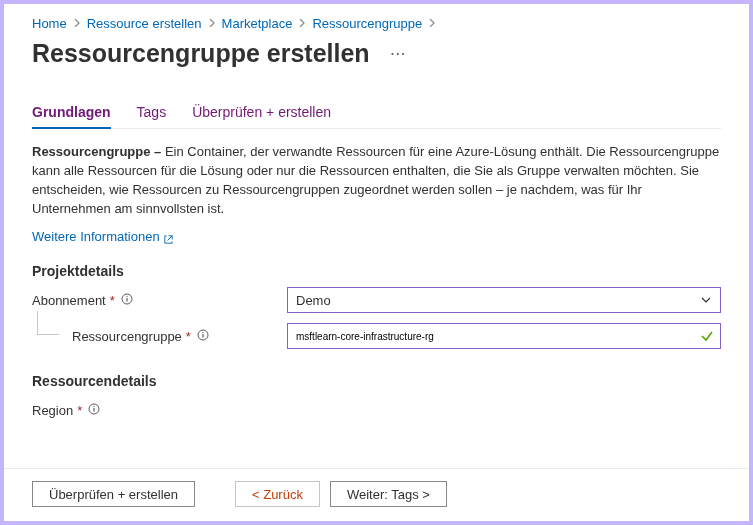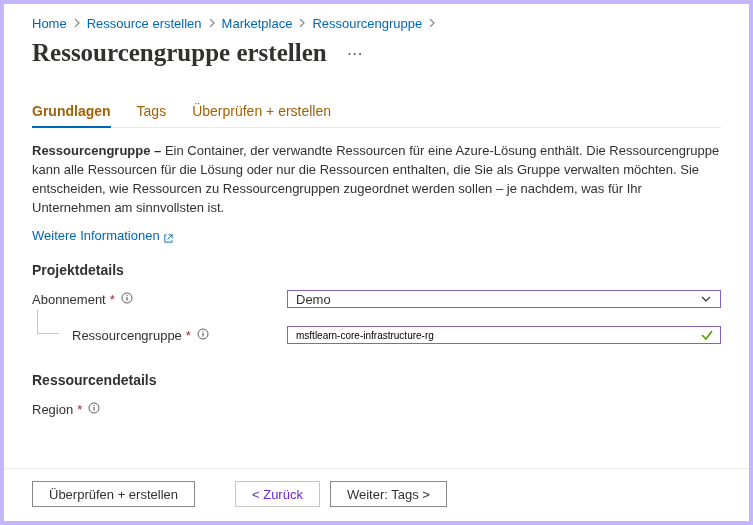--- a/index.html
+++ b/index.html
@@ -38,21 +38,20 @@
     color: #888;
     font-size: 10px;
     line-height: 1;
   }
   
   .title-row {
     display: flex;
     align-items: center;
     gap: 20px;
     margin-top: 8px;
-    font-family: Liberation Serif, serif;
   }
   h1.page-title {
     font-size: 25px;
     font-weight: 600;
     margin: 0;
     color: #323130;
   }
   .title-more {
     color: #605e5c;
     letter-spacing: 2px;
@@ -62,21 +61,21 @@
   
   .tabs {
     display: flex;
     gap: 26px;
     margin-top: 30px;
     border-bottom: 1px solid #edebe9;
   }
   .tab {
     padding: 6px 0 8px 0;
     font-size: 14px;
-    color: #a16207;
+    color: #701a75;
     cursor: pointer;
     position: relative;
   }
   .tab.active {
     font-weight: 600;
   }
   .tab.active::after {
     content: "";
     position: absolute;
     left: 0; right: 0; bottom: -1px;
@@ -150,21 +149,21 @@
     margin-left: 6px;
     display: inline-block;
     color: #605e5c;
   }
   .field-col {
     flex: 1 1 auto;
   }
   .select-wrap, .text-wrap {
     position: relative;
     width: 100%;
-    height: 18px;
+    height: 26px;
     border: 1px solid #605e5c;
     background: #fff;
     display: flex;
     align-items: center;
     padding: 0 28px 0 8px;
     font-size: 13px;
     color: #323130;
     cursor: pointer;
   }
   .select-wrap.active, .text-wrap.active {
@@ -215,21 +214,21 @@
     border: 1px solid #8a8886;
     background: #fff;
     font-size: 13px;
     font-family: inherit;
     color: #323130;
     cursor: pointer;
     display: inline-flex;
     align-items: center;
   }
   .btn:disabled {
-    color: #6d28d9;
+    color: #c2410c;
     border-color: #c8c6c4;
     cursor: default;
   }
   .spacer-sm { width: 20px; }
 </style>
 </head>
 <body>
 
 <div class="page">
   <div class="content">

